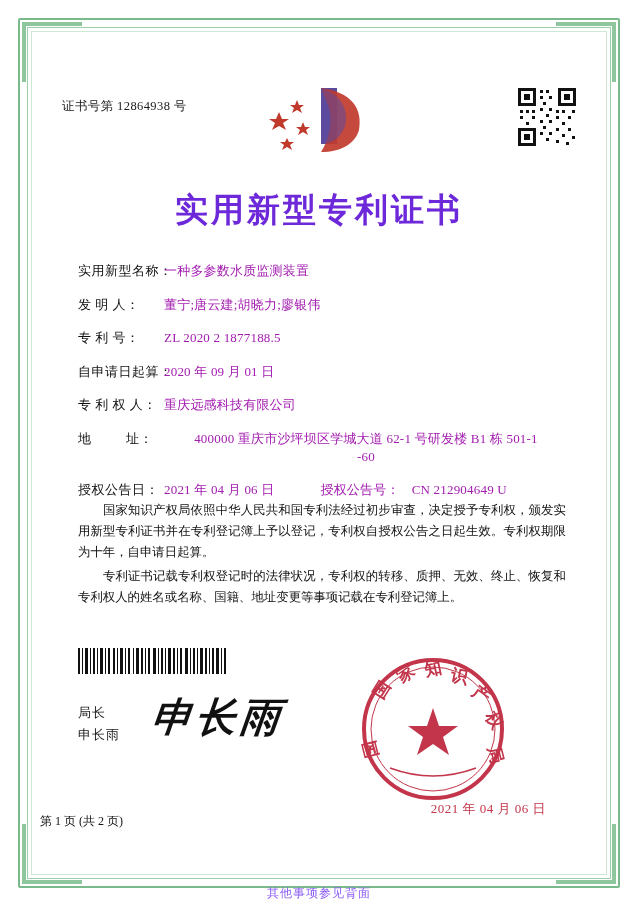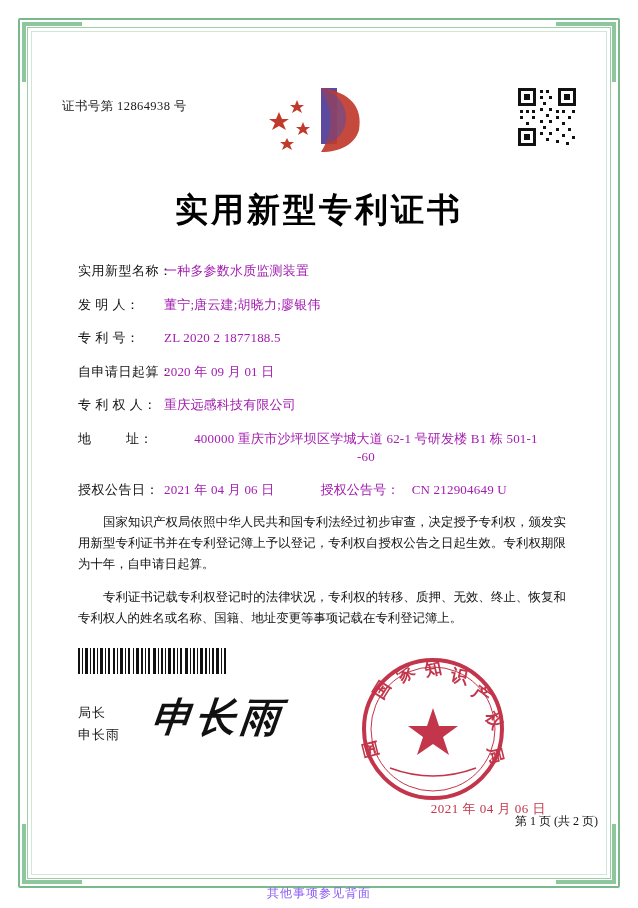--- a/index.html
+++ b/index.html
@@ -93,21 +93,21 @@
 
   .title {
     position: absolute;
     top: 148px;
     left: 0;
     right: 0;
     text-align: center;
     font-size: 33px;
     font-weight: bold;
     letter-spacing: 3px;
-    color: #000000;
+    color: #6d28d9;
     font-family: "DejaVu Sans", "Liberation Sans", sans-serif;
   }
 
   .fields {
     position: absolute;
     top: 222px;
     left: 38px;
     right: 30px;
   }
   .field {
@@ -150,21 +150,21 @@
     position: absolute;
     top: 460px;
     left: 38px;
     right: 32px;
     font-size: 12.4px;
     line-height: 21px;
     text-align: justify;
     color: #111;
   }
   .paragraphs p {
-    margin: 12px 0 3px 0;
+    margin: 0 0 3px 0;
     text-indent: 25px;
   }
 
   .barcode {
     position: absolute;
     left: 38px;
     top: 608px;
     width: 150px;
     height: 26px;
   }
@@ -204,21 +204,21 @@
     font-size: 13px;
     color: #c3354a;
     letter-spacing: 0.5px;
   }
 
   .page-num {
     position: absolute;
     left: 0;
     right: 0;
     bottom: 36px;
-    text-align: right;
+    text-align: left;
     font-size: 12px;
     color: #111;
   }
   .footer-note {
     position: absolute;
     left: 0;
     right: 0;
     bottom: 4px;
     text-align: center;
     font-size: 12px;

